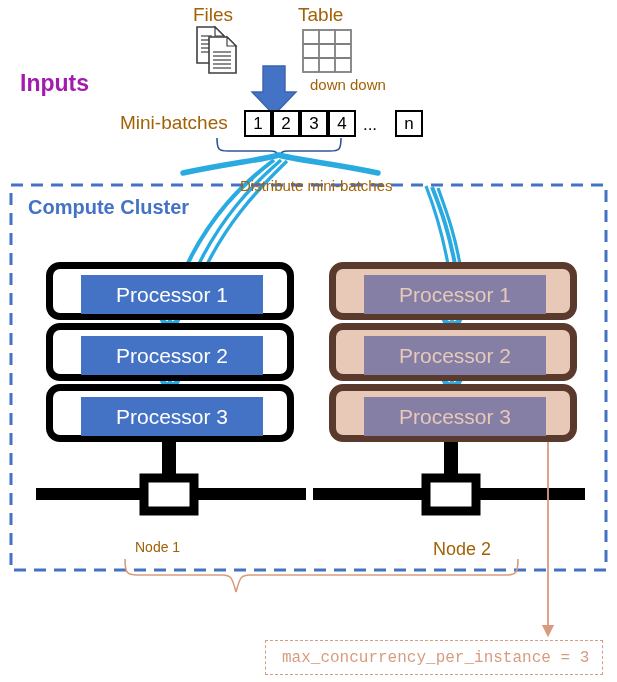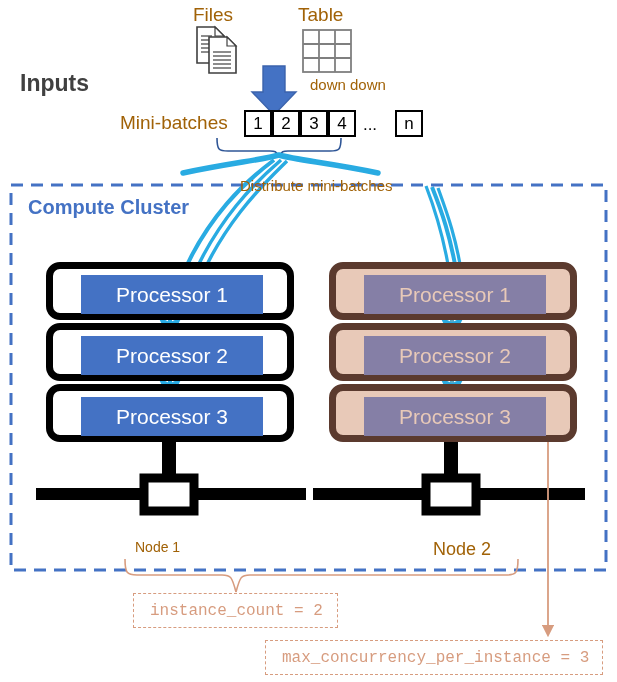--- a/index.html
+++ b/index.html
@@ -27,21 +27,21 @@
   }
   .txt {
     position: absolute;
     white-space: nowrap;
     color: #a16207;
     font-family: "Liberation Sans", sans-serif;
   }
   
   #label-files  { left: 193px; top: 4px;  font-size: 19px; }
   #label-table  { left: 298px; top: 4px;  font-size: 19px; }
-  #label-inputs { left: 20px;  top: 70px; font-size: 23px; font-weight: bold; color: #404040; }
+  #label-inputs { left: 20px;  top: 70px; font-size: 23px; font-weight: bold; color: #a21caf; }
   #label-breakdown { left: 310px; top: 76px; font-size: 15px; }
   #label-minibatches { left: 120px; top: 112px; font-size: 19px; text-align: center; }
   #label-distribute  { left: 240px; top: 177px; font-size: 15px; }
   #label-compute-cluster { left: 28px; top: 196px; font-size: 20px; font-weight: bold; color: #4472C4; }
   #label-node1 { left: 135px; top: 539px; font-size: 14px; }
   #label-node2 { left: 433px; top: 539px; font-size: 18px; }
 
   
   .mb-cell {
     position: absolute;
@@ -256,16 +256,15 @@
       <div class="inner" style="left:28px; top:6px; width:182px; height:39px;">Processor 2</div>
     </div>
     <div class="rack-unit" style="left:329px; top:384px; width:248px; height:58px;">
       <div class="inner" style="left:28px; top:6px; width:182px; height:39px;">Processor 3</div>
     </div>
   </div>
 
   <div class="txt" id="label-node1">Node 1</div>
   <div class="txt" id="label-node2">Node 2</div>
 
-  <div class="code-box" id="box-instance-count">instance_count = 2</div>
   <div class="code-box" id="box-max-concurrency">max_concurrency_per_instance = 3</div>
 
 </div>
 
 </body></html>

